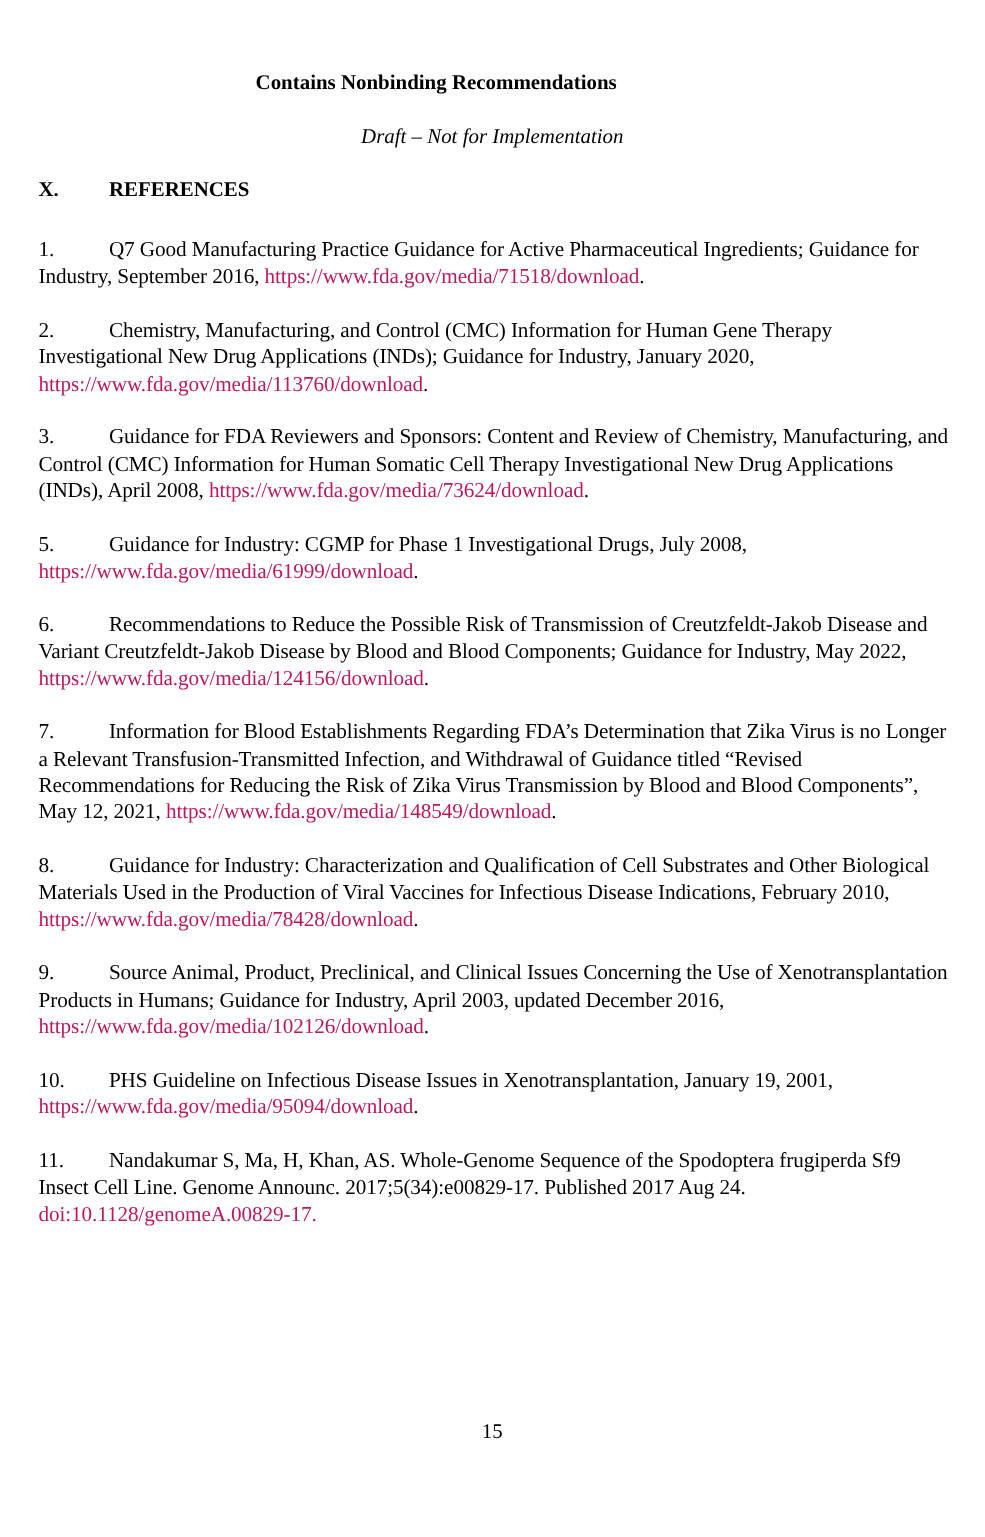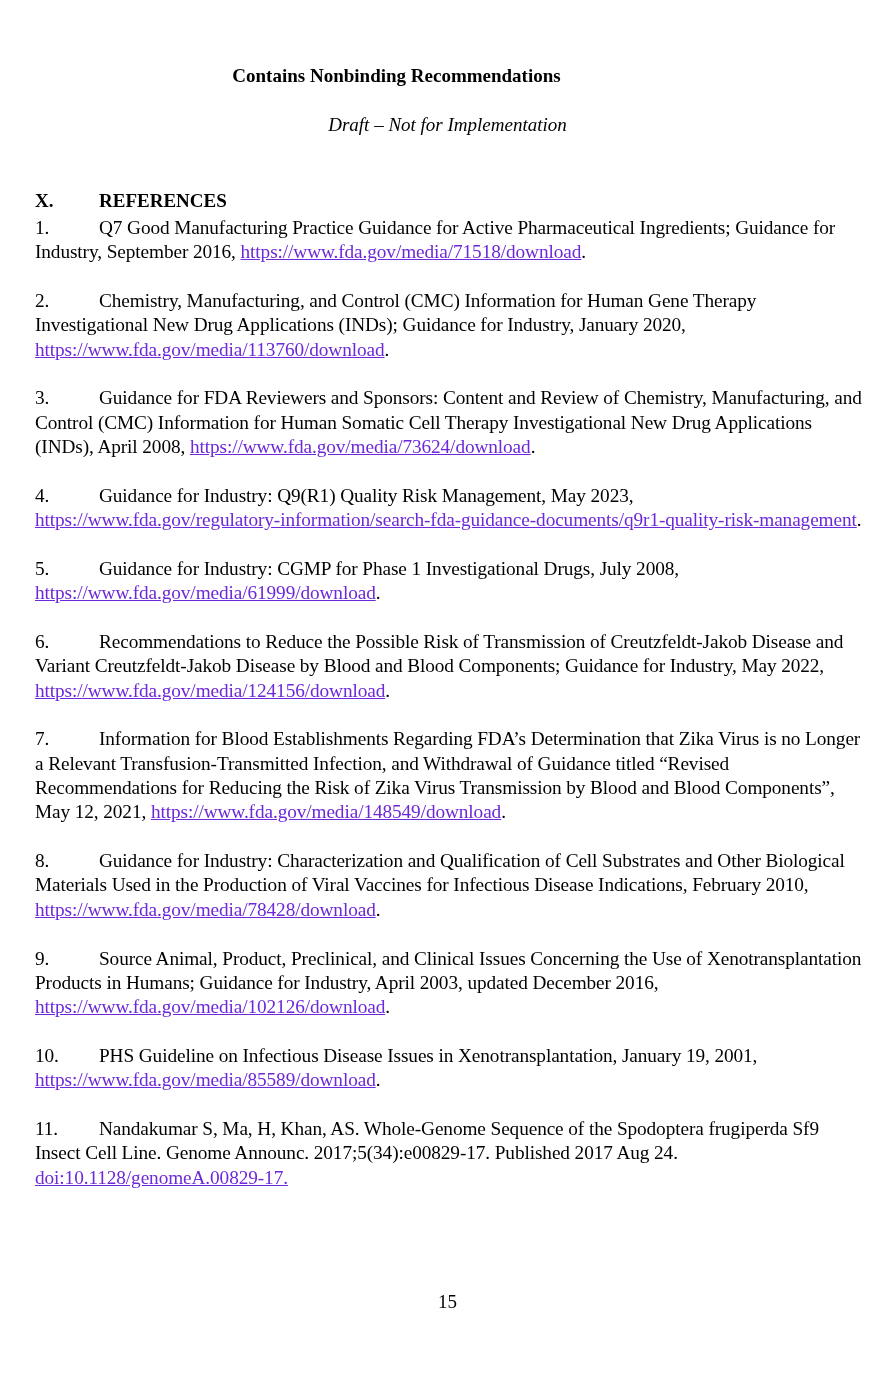--- a/index.html
+++ b/index.html
@@ -11,30 +11,30 @@
     .page { position: absolute; left: 0; top: 0; width: 895px; height: 1397px; }
     .header-title {
       position: absolute; top: 64px; left: 0; width: 793px; text-align: center;
       font-weight: bold; font-size: 19px; line-height: 24px;
     }
     .header-subtitle {
       position: absolute; top: 113px; left: 0; width: 895px; text-align: center;
       font-style: italic; font-size: 19px; line-height: 24px;
     }
     .section-heading {
-      position: absolute; top: 161px; left: 35px; font-weight: bold; font-size: 19px; line-height: 24px; margin-top: 28px;
+      position: absolute; top: 161px; left: 35px; font-weight: bold; font-size: 19px; line-height: 24px;
     }
     .section-heading .num { display: inline-block; width: 64px; }
     .refs { position: absolute; left: 35px; top: 216px; width: 830px; }
     .ref {
       font-size: 19.3px; line-height: 24.3px; margin: 0 0 24.5px 0;
       letter-spacing: -0.1px;
     }
     .ref .num { display: inline-block; width: 64px; }
-    .ref a { color: #6d28d9; text-decoration: underline; }
+    .ref a { color: #be185d; }
     .ref .italic { }
     .page-number {
       position: absolute; top: 1290px; left: 0; width: 895px; text-align: center;
       font-size: 19px; line-height: 24px;
     }
   </style>
 </head>
 <body>
 
 <div class="page">
@@ -46,31 +46,30 @@
     <span class="num">X.</span><span>REFERENCES</span>
   </div>
 
   <div class="refs">
     <p class="ref"><span class="num">1.</span><span>Q7 Good Manufacturing Practice Guidance for Active Pharmaceutical Ingredients; Guidance for Industry, September 2016, </span><a>https://www.fda.gov/media/71518/download</a><span>.</span></p>
 
     <p class="ref"><span class="num">2.</span><span>Chemistry, Manufacturing, and Control (CMC) Information for Human Gene Therapy Investigational New Drug Applications (INDs); Guidance for Industry, January 2020, </span><a>https://www.fda.gov/media/113760/download</a><span>.</span></p>
 
     <p class="ref"><span class="num">3.</span><span>Guidance for FDA Reviewers and Sponsors: Content and Review of Chemistry, Manufacturing, and Control (CMC) Information for Human Somatic Cell Therapy Investigational New Drug Applications (INDs), April 2008, </span><a>https://www.fda.gov/media/73624/download</a><span>.</span></p>
 
-    <p class="ref"><span class="num">4.</span><span>Guidance for Industry: Q9(R1) Quality Risk Management, May 2023, </span><a>https://www.fda.gov/regulatory-information/search-fda-guidance-documents/q9r1-quality-risk-management</a><span>.</span></p>
 
     <p class="ref"><span class="num">5.</span><span>Guidance for Industry: CGMP for Phase 1 Investigational Drugs, July 2008, </span><a>https://www.fda.gov/media/61999/download</a><span>.</span></p>
 
     <p class="ref"><span class="num">6.</span><span>Recommendations to Reduce the Possible Risk of Transmission of Creutzfeldt-Jakob Disease and Variant Creutzfeldt-Jakob Disease by Blood and Blood Components; Guidance for Industry, May 2022, </span><a>https://www.fda.gov/media/124156/download</a><span>.</span></p>
 
     <p class="ref"><span class="num">7.</span><span>Information for Blood Establishments Regarding FDA’s Determination that Zika Virus is no Longer a Relevant Transfusion-Transmitted Infection, and Withdrawal of Guidance titled “Revised Recommendations for Reducing the Risk of Zika Virus Transmission by Blood and Blood Components”, May 12, 2021, </span><a>https://www.fda.gov/media/148549/download</a><span>.</span></p>
 
     <p class="ref"><span class="num">8.</span><span>Guidance for Industry: Characterization and Qualification of Cell Substrates and Other Biological Materials Used in the Production of Viral Vaccines for Infectious Disease Indications, February 2010, </span><a>https://www.fda.gov/media/78428/download</a><span>.</span></p>
 
     <p class="ref"><span class="num">9.</span><span>Source Animal, Product, Preclinical, and Clinical Issues Concerning the Use of Xenotransplantation Products in Humans; Guidance for Industry, April 2003, updated December 2016, </span><a>https://www.fda.gov/media/102126/download</a><span>.</span></p>
 
-    <p class="ref"><span class="num">10.</span><span>PHS Guideline on Infectious Disease Issues in Xenotransplantation, January 19, 2001, </span><a>https://www.fda.gov/media/85589/download</a><span>.</span></p>
+    <p class="ref"><span class="num">10.</span><span>PHS Guideline on Infectious Disease Issues in Xenotransplantation, January 19, 2001, </span><a>https://www.fda.gov/media/95094/download</a><span>.</span></p>
 
     <p class="ref"><span class="num">11.</span><span>Nandakumar S, Ma, H, Khan, AS. Whole-Genome Sequence of the </span><span class="italic">Spodoptera frugiperda</span><span> Sf9 Insect Cell Line. Genome Announc. 2017;5(34):e00829-17.  Published 2017 Aug 24.  </span><a>doi:10.1128/genomeA.00829-17.</a></p>
   </div>
 
   <div class="page-number">15</div>
 </div>
 
 </body></html>

